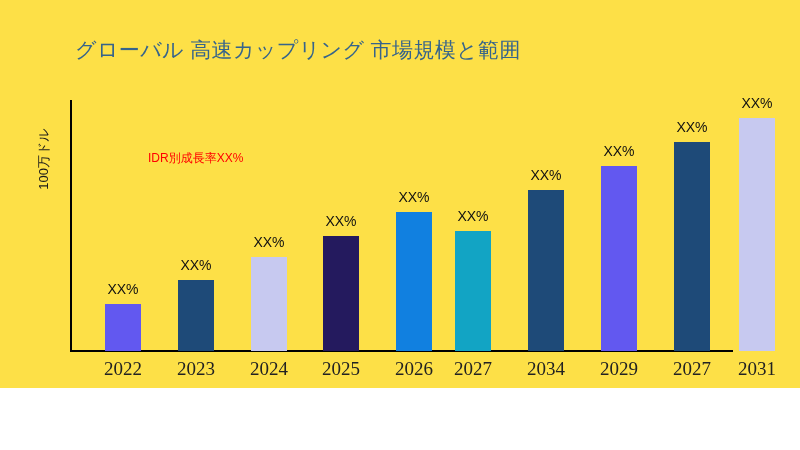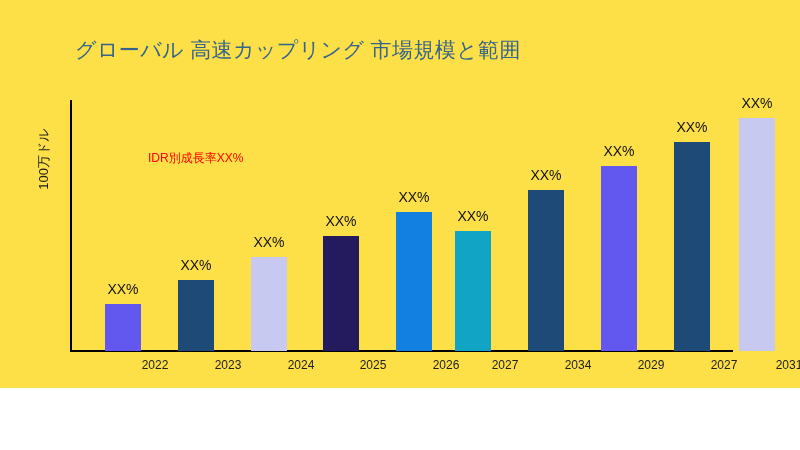--- a/index.html
+++ b/index.html
@@ -105,25 +105,24 @@
     color: #111111;
     white-space: nowrap;
     font-family: "Liberation Sans", sans-serif;
     text-align: center;
   }
   .bar-category-label {
     position: absolute;
     left: 50%;
     transform: translateX(-50%);
     top: 358px;
-    font-size: 12px;
+    font-size: 19px;
     color: #222222;
     white-space: nowrap;
-    font-family: Liberation Sans, sans-serif;
-    margin-left: 32px;
+    font-family: Liberation Serif, serif;
   }
 
   
   #source-note {
     position: absolute;
     left: 0;
     top: 384px;
     width: 800px;
     text-align: center;
     font-size: 13px;

